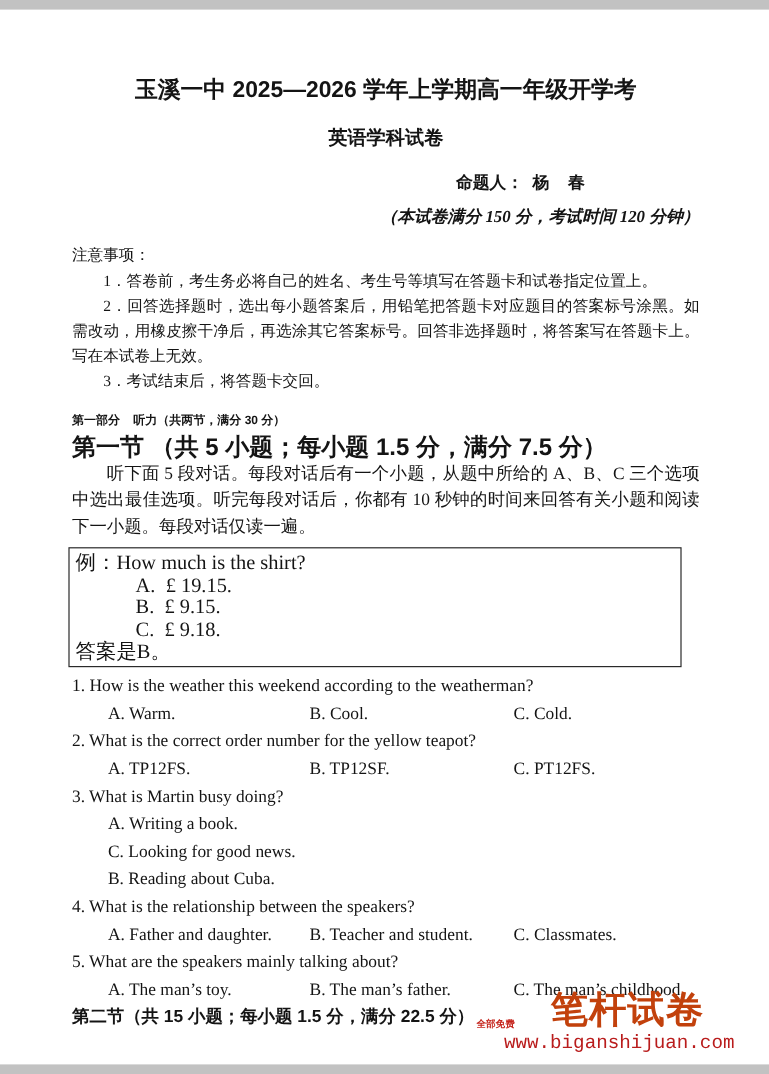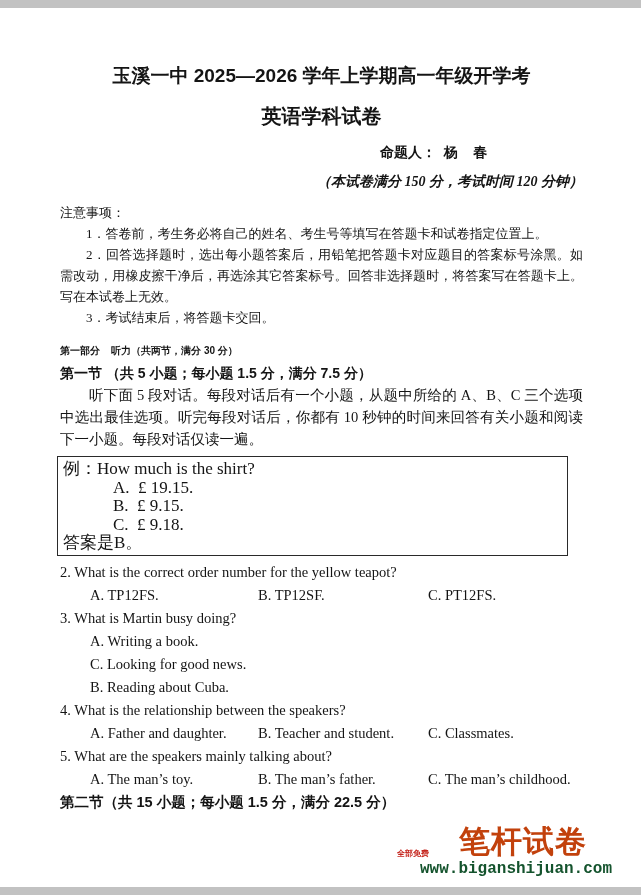--- a/index.html
+++ b/index.html
@@ -24,21 +24,21 @@
     text-align: center;
     font-family: "Liberation Sans", "DejaVu Sans", sans-serif;
     font-weight: 700;
     font-size: 19px;
     line-height: 28px;
   }
   .subtitle {
     text-align: center;
     font-family: "Liberation Sans", "DejaVu Sans", sans-serif;
     font-weight: 700;
-    font-size: 20px;
+    font-size: 16px;
     line-height: 28px;
     margin-top: 12px;
   }
   .setter {
     margin-top: 12px;
     padding-left: 320px;
     font-family: "Liberation Sans", "DejaVu Sans", sans-serif;
     font-weight: 700;
     font-size: 14px;
     line-height: 20px;
@@ -58,21 +58,21 @@
   .part-heading {
     margin-top: 12px;
     font-family: "Liberation Sans", "DejaVu Sans", sans-serif;
     font-weight: 700;
     font-size: 10px;
     line-height: 22px;
   }
   .section-heading {
     font-family: "Liberation Sans", "DejaVu Sans", sans-serif;
     font-weight: 700;
-    font-size: 14px;
+    font-size: 20px;
     line-height: 22px;
   }
   .intro {
     font-size: 14.5px;
     line-height: 22px;
     text-indent: 2em;
     text-align: justify;
     font-family: Liberation Serif, serif;
   }
 
@@ -112,25 +112,25 @@
     font-weight: 700;
     font-size: 31px;
     line-height: 34px;
     letter-spacing: 1px;
     text-align: center;
     padding-left: 14px;
     color: #c2410c;
   }
   .wm-url {
     font-family: "Liberation Mono", "DejaVu Sans Mono", monospace;
-    font-weight: 700;
+    font-weight: 400;
     font-size: 16px;
     line-height: 20px;
     text-align: center;
-    color: #14532d;
+    color: #b91c1c;
   }
   .wm-free {
     position: absolute;
     left: 1px;
     bottom: 21px;
     font-family: "Liberation Sans", "DejaVu Sans", sans-serif;
     font-weight: 700;
     font-size: 8px;
     line-height: 9px;
     color: #c5251d;
@@ -162,20 +162,28 @@
       <div class="example-box">
         <div><span class="pre">例：</span><span class="pre">How much is the shirt?</span></div>
         <div class="box-opt pre">A.  £ 19.15.</div>
         <div class="box-opt pre">B.  £ 9.15.</div>
         <div class="box-opt pre">C.  £ 9.18.</div>
         <div class="pre">答案是B。</div>
       </div>
 
       <div class="questions">
 
+        <div>
+          <div class="pre">1. How is the weather this weekend according to the weatherman?</div>
+          <div class="opt-row">
+            <span class="o1 pre">A. Warm.</span>
+            <span class="o2 pre">B. Cool.</span>
+            <span class="o3 pre">C. Cold.</span>
+          </div>
+        </div>
 
         <div>
           <div class="pre">2. What is the correct order number for the yellow teapot?</div>
           <div class="opt-row">
             <span class="o1 pre">A. TP12FS.</span>
             <span class="o2 pre">B. TP12SF.</span>
             <span class="o3 pre">C. PT12FS.</span>
           </div>
         </div>
 

